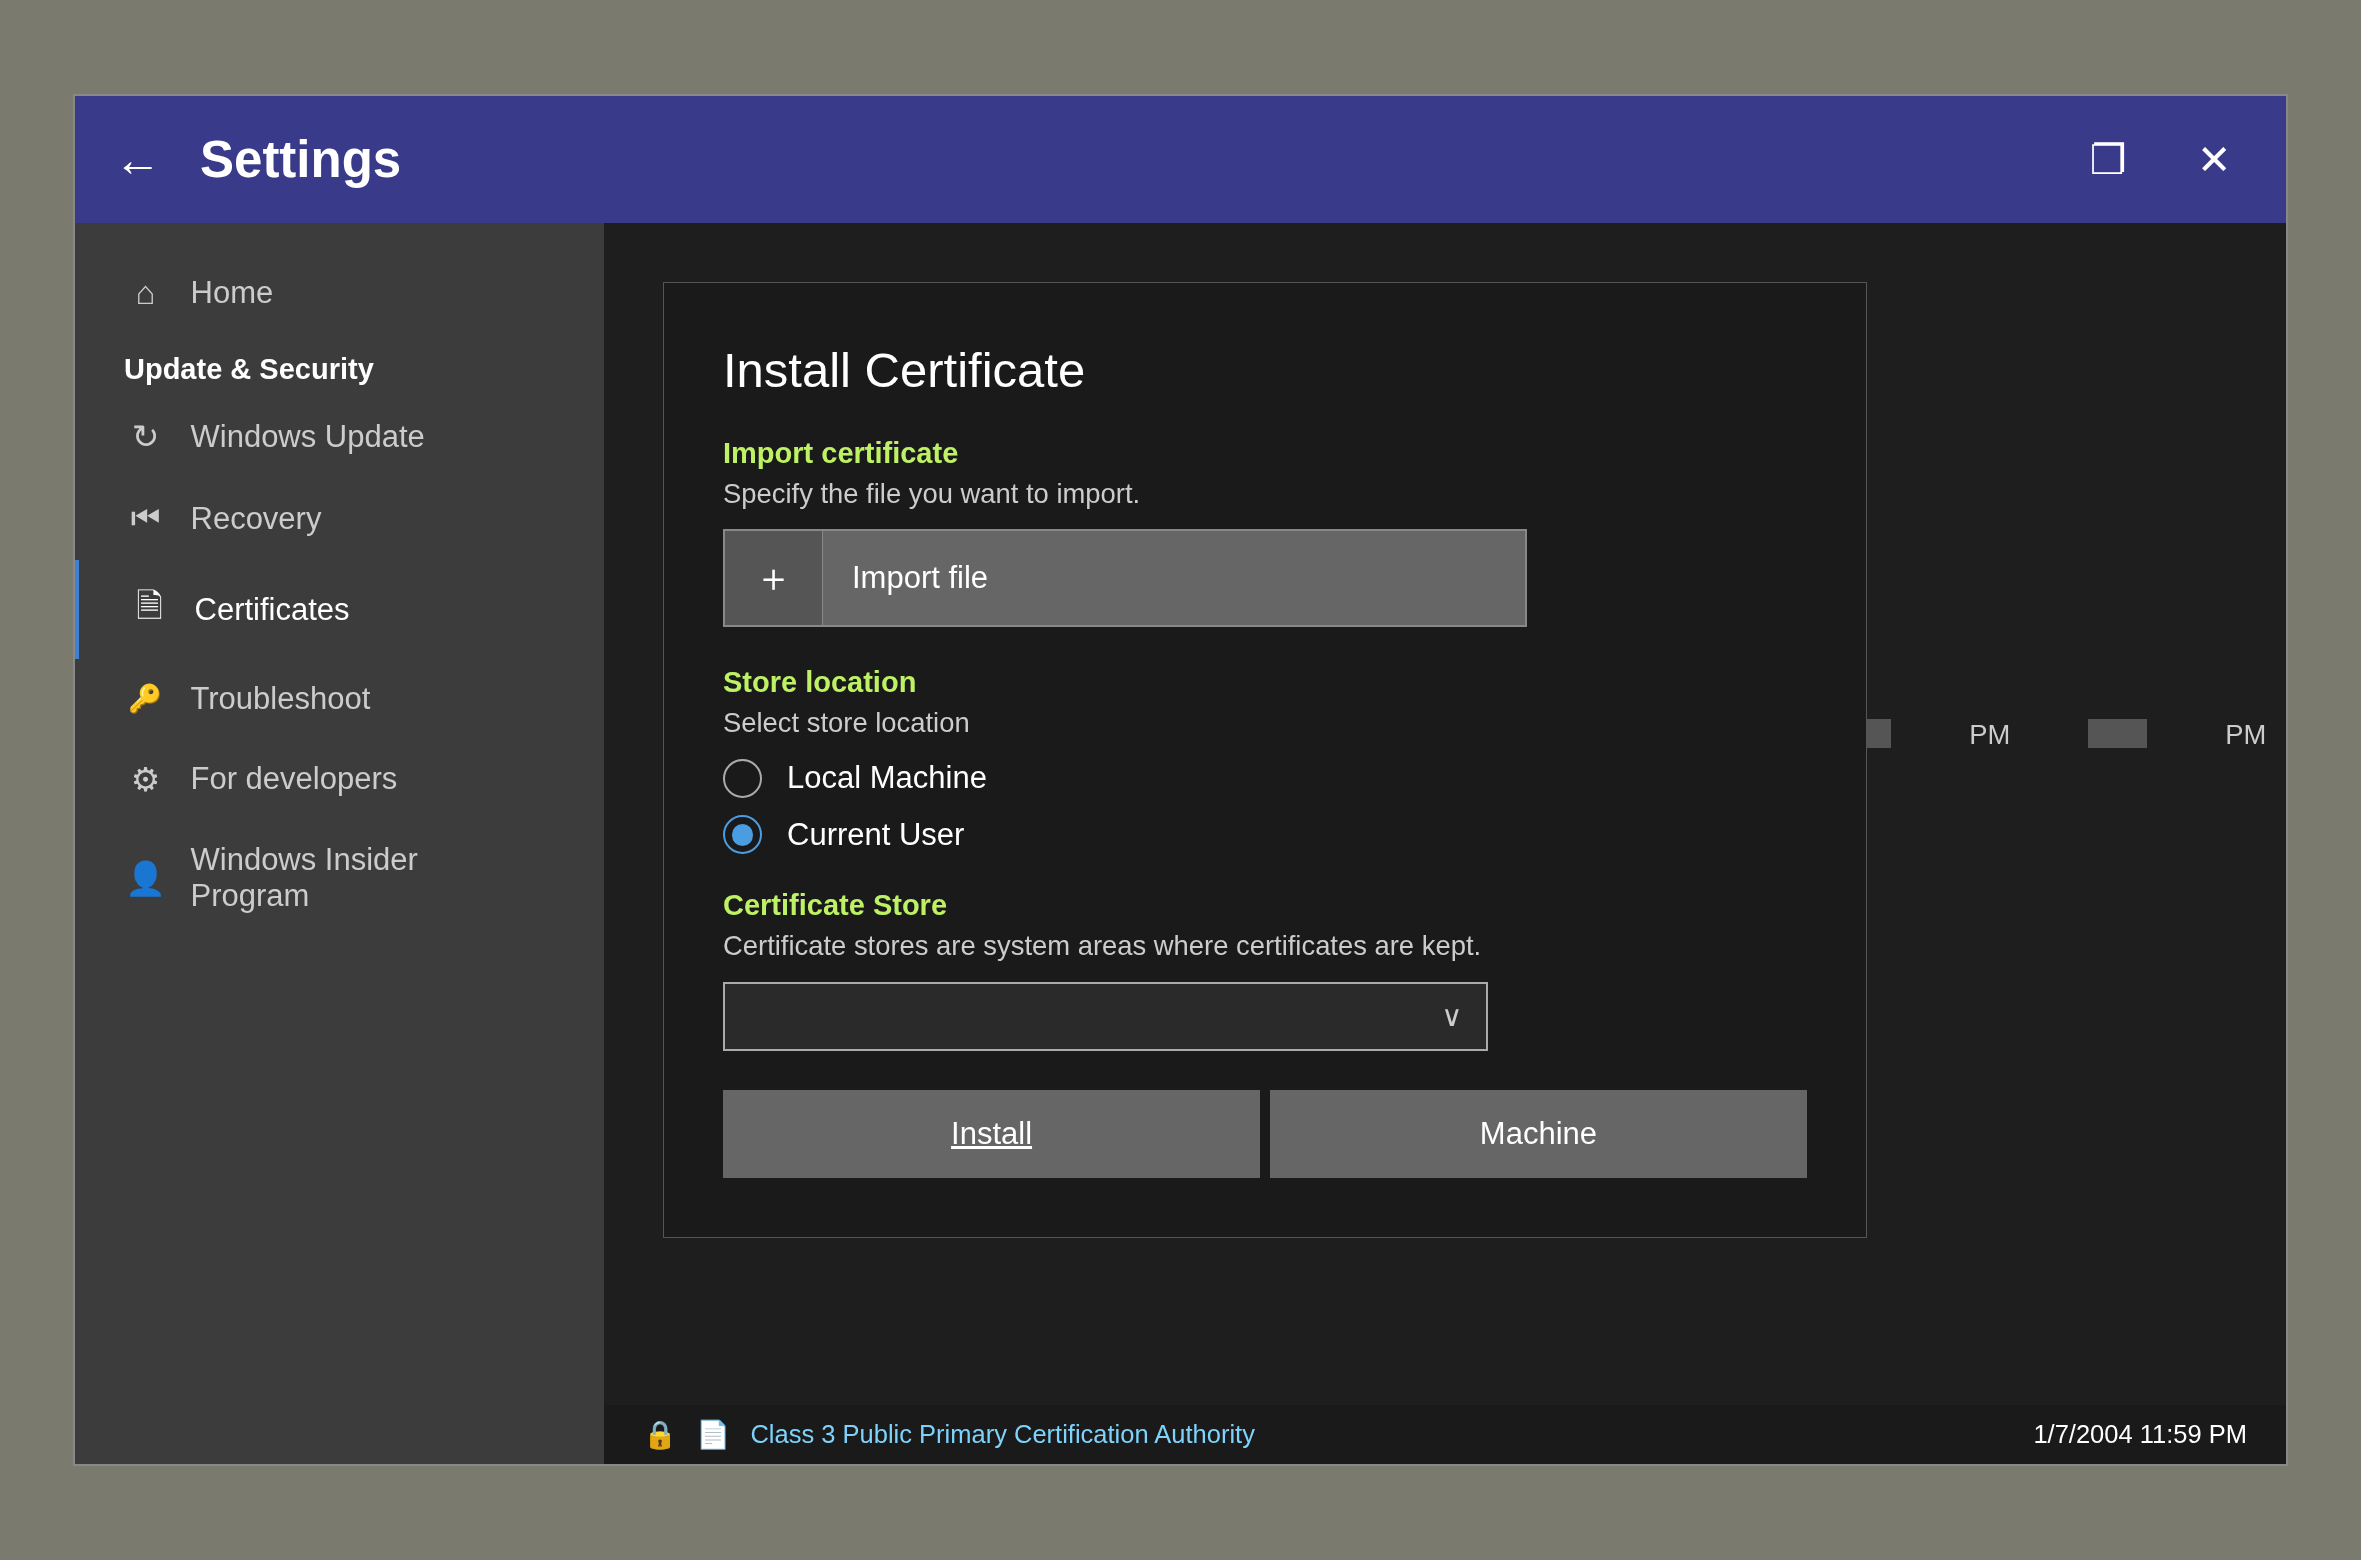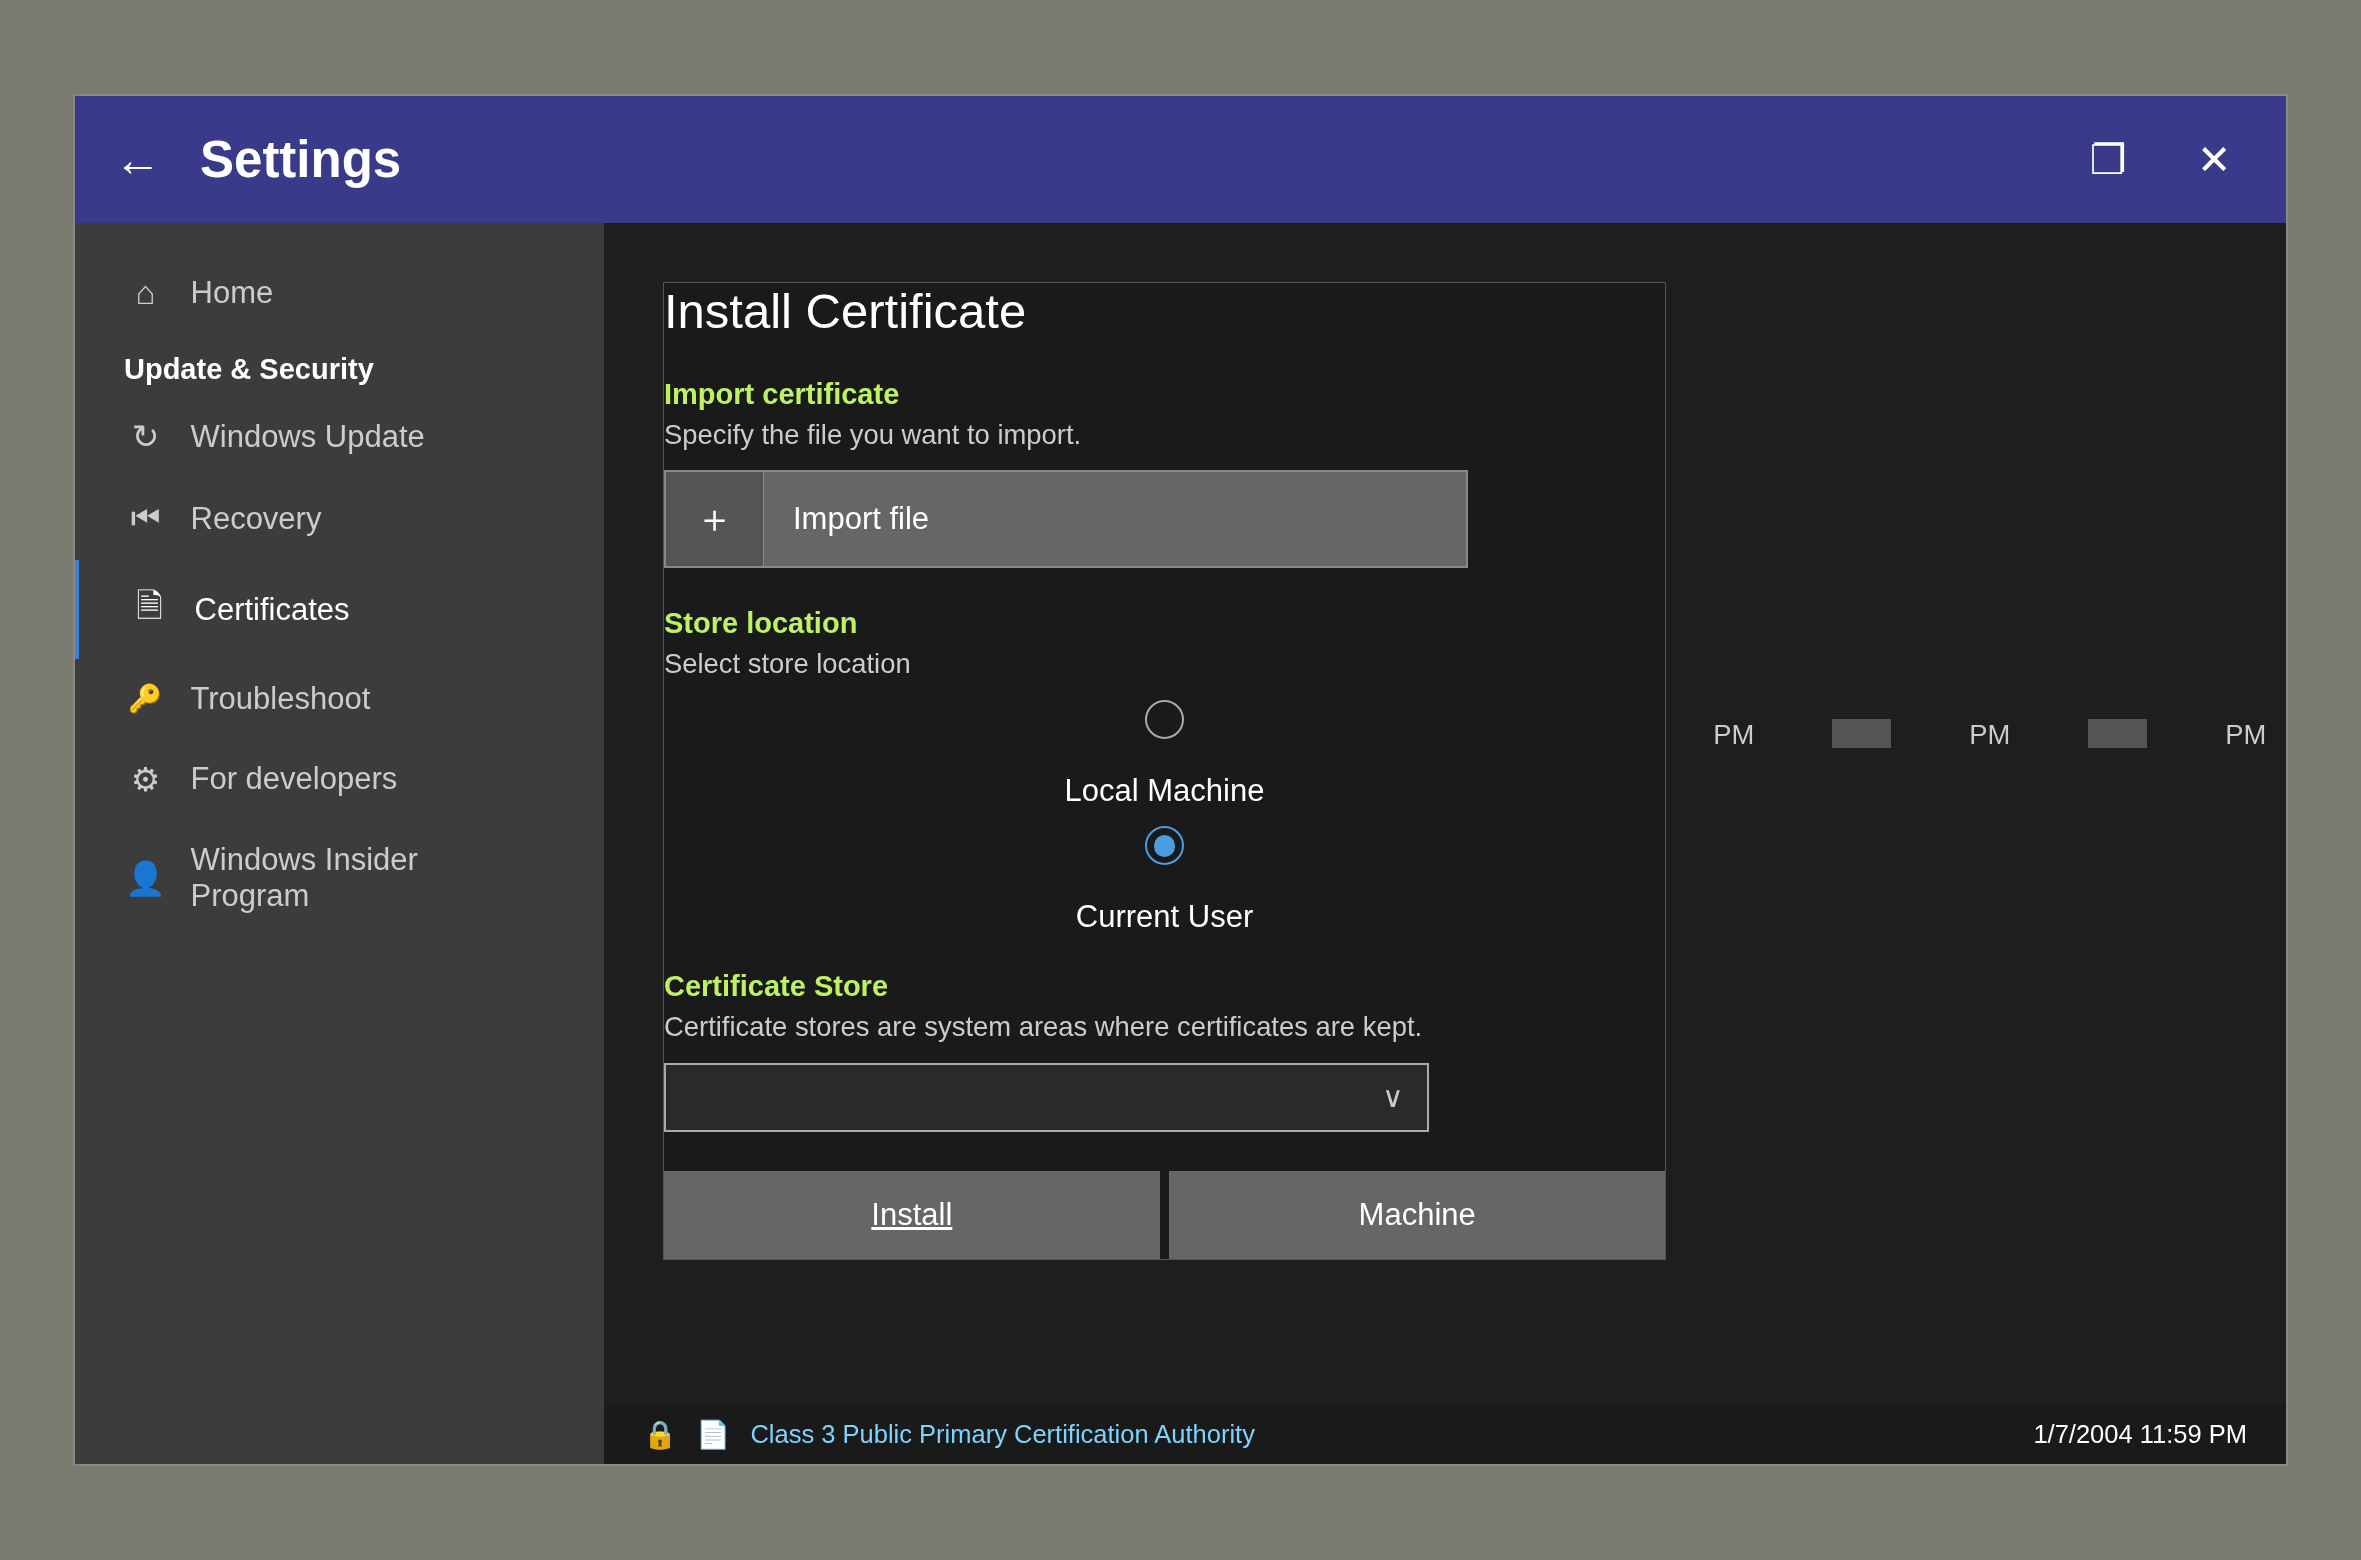--- a/index.html
+++ b/index.html
@@ -129,21 +129,22 @@
       top: 0; left: 0; right: 0; bottom: 0;
       display: flex;
       align-items: flex-start;
       justify-content: flex-start;
       padding: 59px;
     }
 
     .dialog {
       background: #1a1a1a;
       border: 1px solid #555;
-      width: 1003px;
+      width: 1204px;
+      padding: 59px;
       position: relative;
     }
 
     .dialog-title {
       color: #fff;
       font-size: 49px;
       font-weight: 400;
       margin-bottom: 39px;
     }
 
@@ -190,24 +191,23 @@
       padding: 0 29px;
     }
 
     .store-location-section {
       margin-bottom: 35px;
     }
 
     .radio-option {
       display: flex;
       align-items: center;
-      gap: 34px;
+      gap: 25px;
       margin: 17.6px 0;
       cursor: pointer;
-      flex-direction: column;
     }
 
     .radio-outer {
       width: 39px;
       height: 39px;
       border-radius: 50%;
       border: 2.9px solid #aaa;
       background: transparent;
       display: flex;
       align-items: center;

